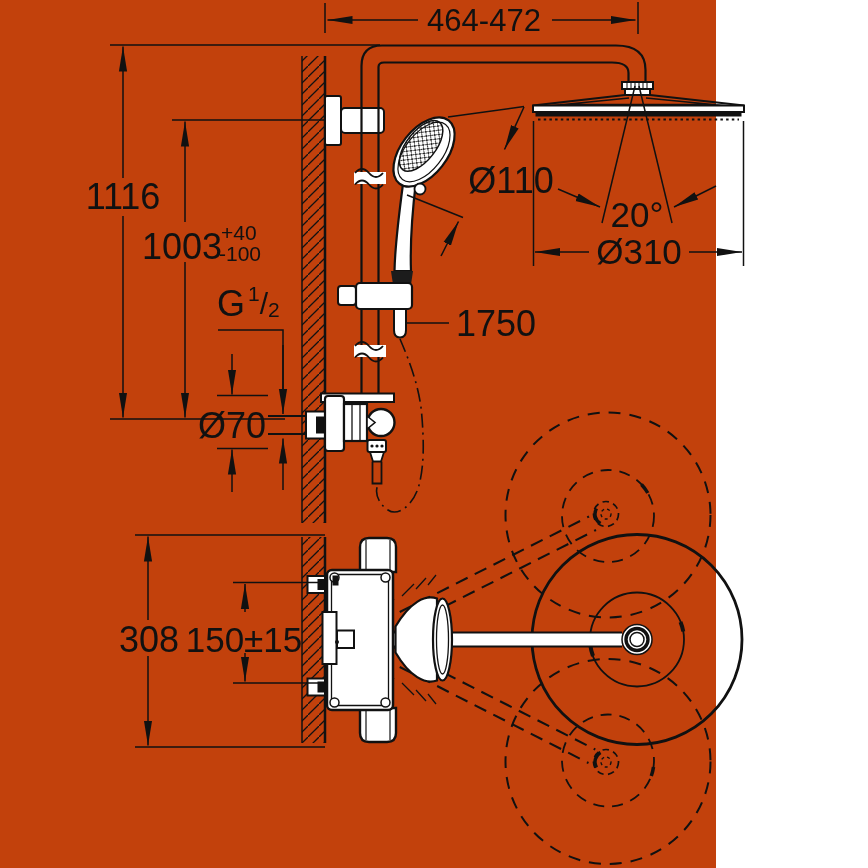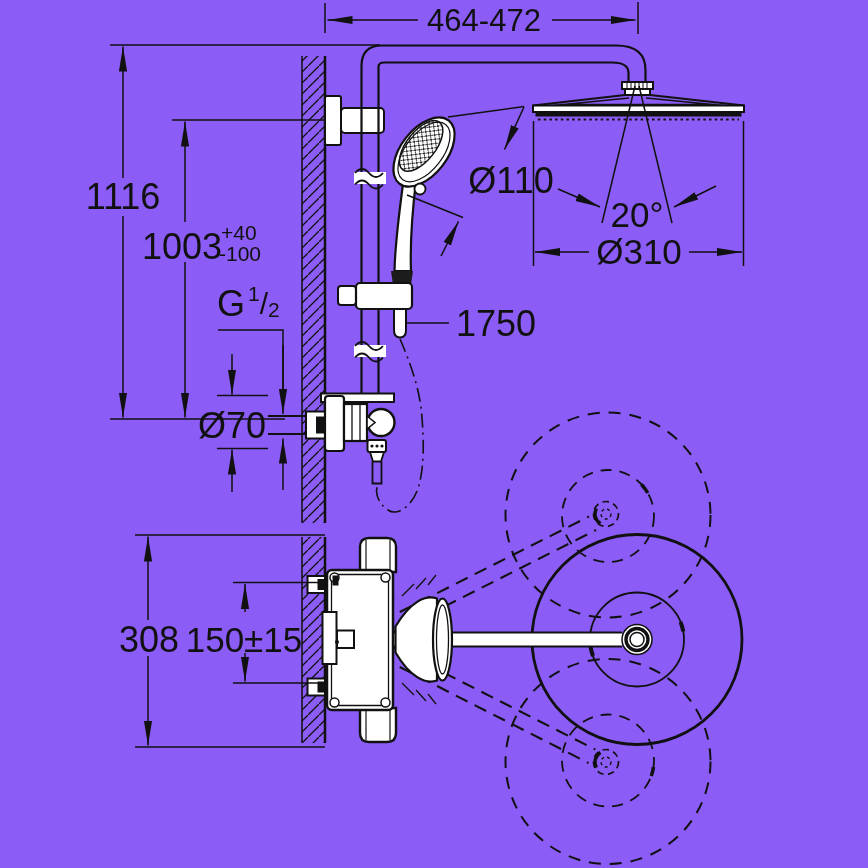--- a/index.html
+++ b/index.html
@@ -1,16 +1,16 @@
 <!DOCTYPE html>
 <html><head>
 <meta charset="utf-8">
 <style>
   html,body{margin:0;padding:0;background:#fff;}
-  .stage{width:868px;height:868px;background:#8b5cf6;position:relative;font-family:"Liberation Sans",sans-serif;}
+  .stage{width:716px;height:868px;background:#c2410c;position:relative;font-family:"Liberation Sans",sans-serif;}
   svg{display:block}
   svg *{stroke-linecap:butt;stroke-linejoin:miter;}
   .ln{stroke:#111;fill:none;}
   .thin{stroke-width:1.5;}
   .med{stroke-width:2.2;}
   .bold{stroke-width:2.5;}
   .wht{fill:#fff;stroke:#111;}
   .blk{fill:#111;stroke:none;}
   .dash{stroke-dasharray:13 8;}
   .dashc{stroke-dasharray:12 9;}

